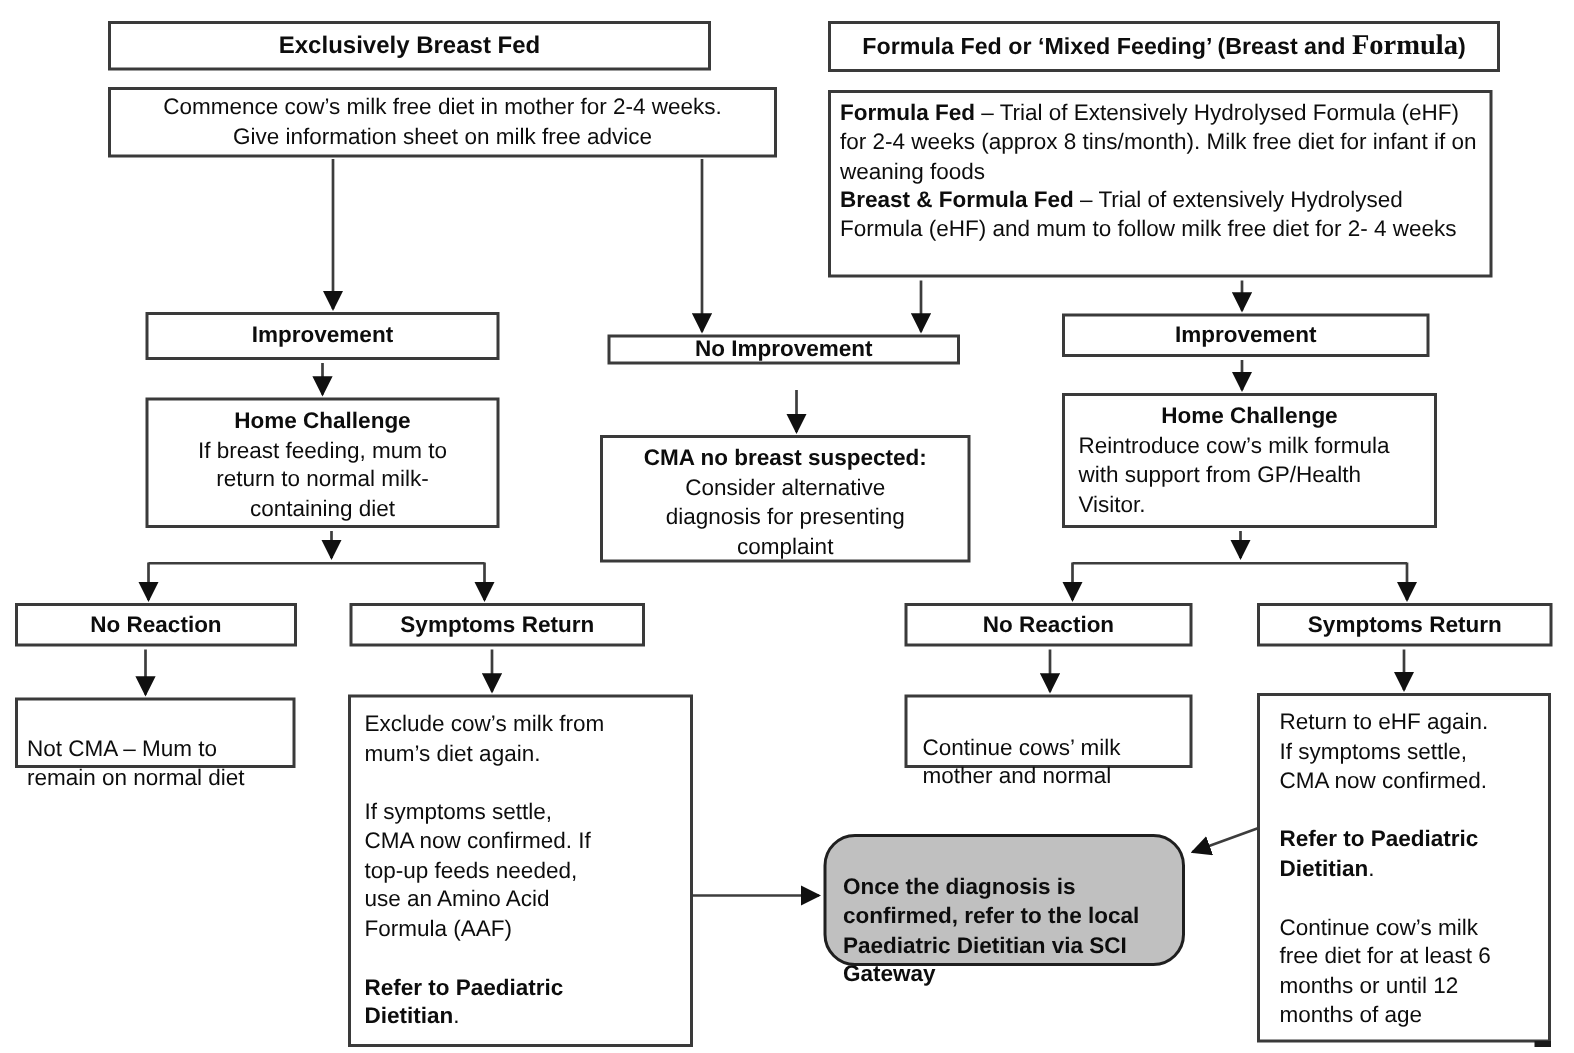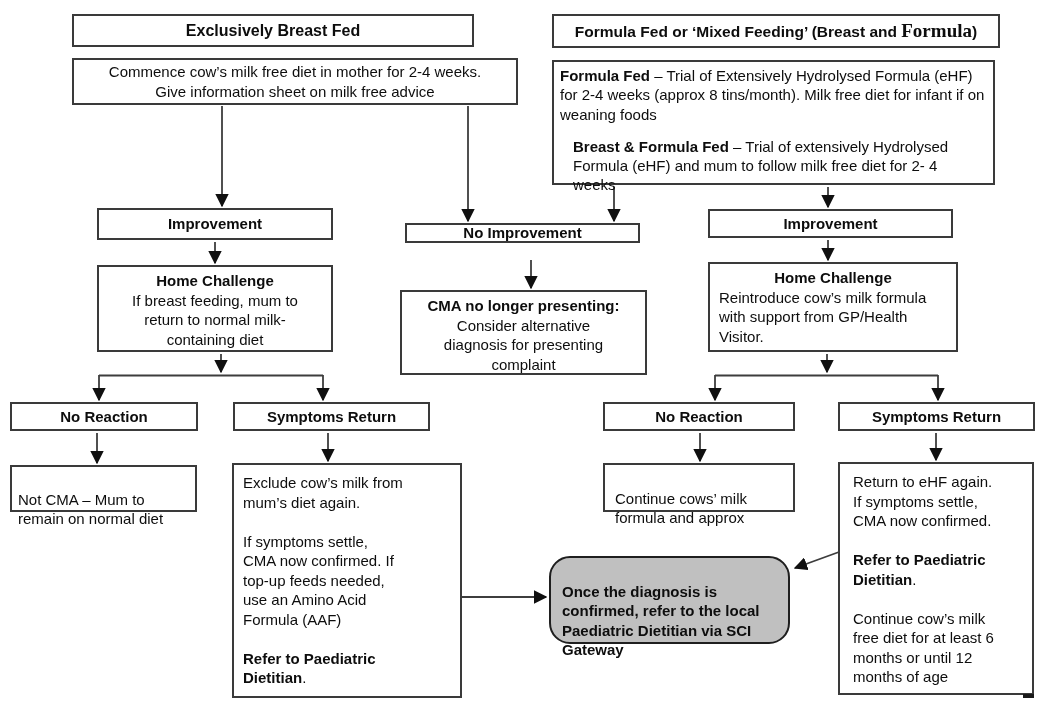--- a/index.html
+++ b/index.html
@@ -105,40 +105,40 @@
 Formula (AAF)</p>
     <p class="pre"><b>Refer to Paediatric
 Dietitian</b><span>.</span></p>
   </div>
 
   <div class="box center label" style="left:405px;top:223px;width:235px;height:20px;">
     <span>No Improvement</span>
   </div>
 
   <div class="box" style="left:400px;top:290px;width:247px;height:85px;text-align:center;padding-top:4px;">
-    <div class="label">CMA no longer presenting:</div>
+    <div class="label">CMA no breast suspected:</div>
     <div class="pre">Consider alternative
 diagnosis for presenting
 complaint</div>
   </div>
 
   <div class="box grey label pre" style="left:549px;top:556px;width:241px;height:88px;padding:4px 2px 0 11px;">
     <span>Once the diagnosis is
 confirmed, refer to the local
 Paediatric Dietitian via SCI
 Gateway</span>
   </div>
 
   <div class="box center" style="left:552px;top:14px;width:448px;height:34px;">
     <span class="hdr"><span>Formula Fed or ‘Mixed Feeding’ (Breast and </span><span class="bigword">Formula</span><span>)</span></span>
   </div>
 
   <div class="box" style="left:552px;top:60px;width:443px;height:125px;padding:4px 4px 0 6px;line-height:19.3px;">
     <p style="margin:0;"><b>Formula Fed</b><span> – Trial of Extensively Hydrolysed Formula (eHF) for 2-4 weeks (approx 8 tins/month). Milk free diet for infant if on weaning foods</span></p>
-    <p style="margin:13px;"><b>Breast &amp; Formula Fed</b><span> – Trial of extensively Hydrolysed Formula (eHF) and mum to follow milk free diet for 2- 4 weeks</span></p>
+    <p style="margin:0;"><b>Breast &amp; Formula Fed</b><span> – Trial of extensively Hydrolysed Formula (eHF) and mum to follow milk free diet for 2- 4 weeks</span></p>
   </div>
 
   <div class="box center label" style="left:708px;top:209px;width:245px;height:29px;">
     <span>Improvement</span>
   </div>
 
   <div class="box" style="left:708px;top:262px;width:250px;height:90px;padding-top:4px;">
     <div class="label" style="text-align:center;">Home Challenge</div>
     <div class="pre" style="padding-left:9px;">Reintroduce cow’s milk formula
 with support from GP/Health
@@ -148,21 +148,21 @@
   <div class="box center label" style="left:603px;top:402px;width:192px;height:29px;">
     <span>No Reaction</span>
   </div>
 
   <div class="box center label" style="left:838px;top:402px;width:197px;height:29px;">
     <span>Symptoms Return</span>
   </div>
 
   <div class="box pre" style="left:603px;top:463px;width:192px;height:49px;padding:4px 2px 0 10px;">
     <span>Continue cows’ milk
-formula and approx</span>
+mother and normal</span>
   </div>
 
   <div class="box" style="left:838px;top:462px;width:196px;height:233px;padding:8px 4px 0 13px;">
     <p class="pre">Return to eHF again.
 If symptoms settle,
 CMA now confirmed.</p>
     <p class="pre"><b>Refer to Paediatric
 Dietitian</b><span>.</span></p>
     <p class="pre">Continue cow’s milk
 free diet for at least 6

